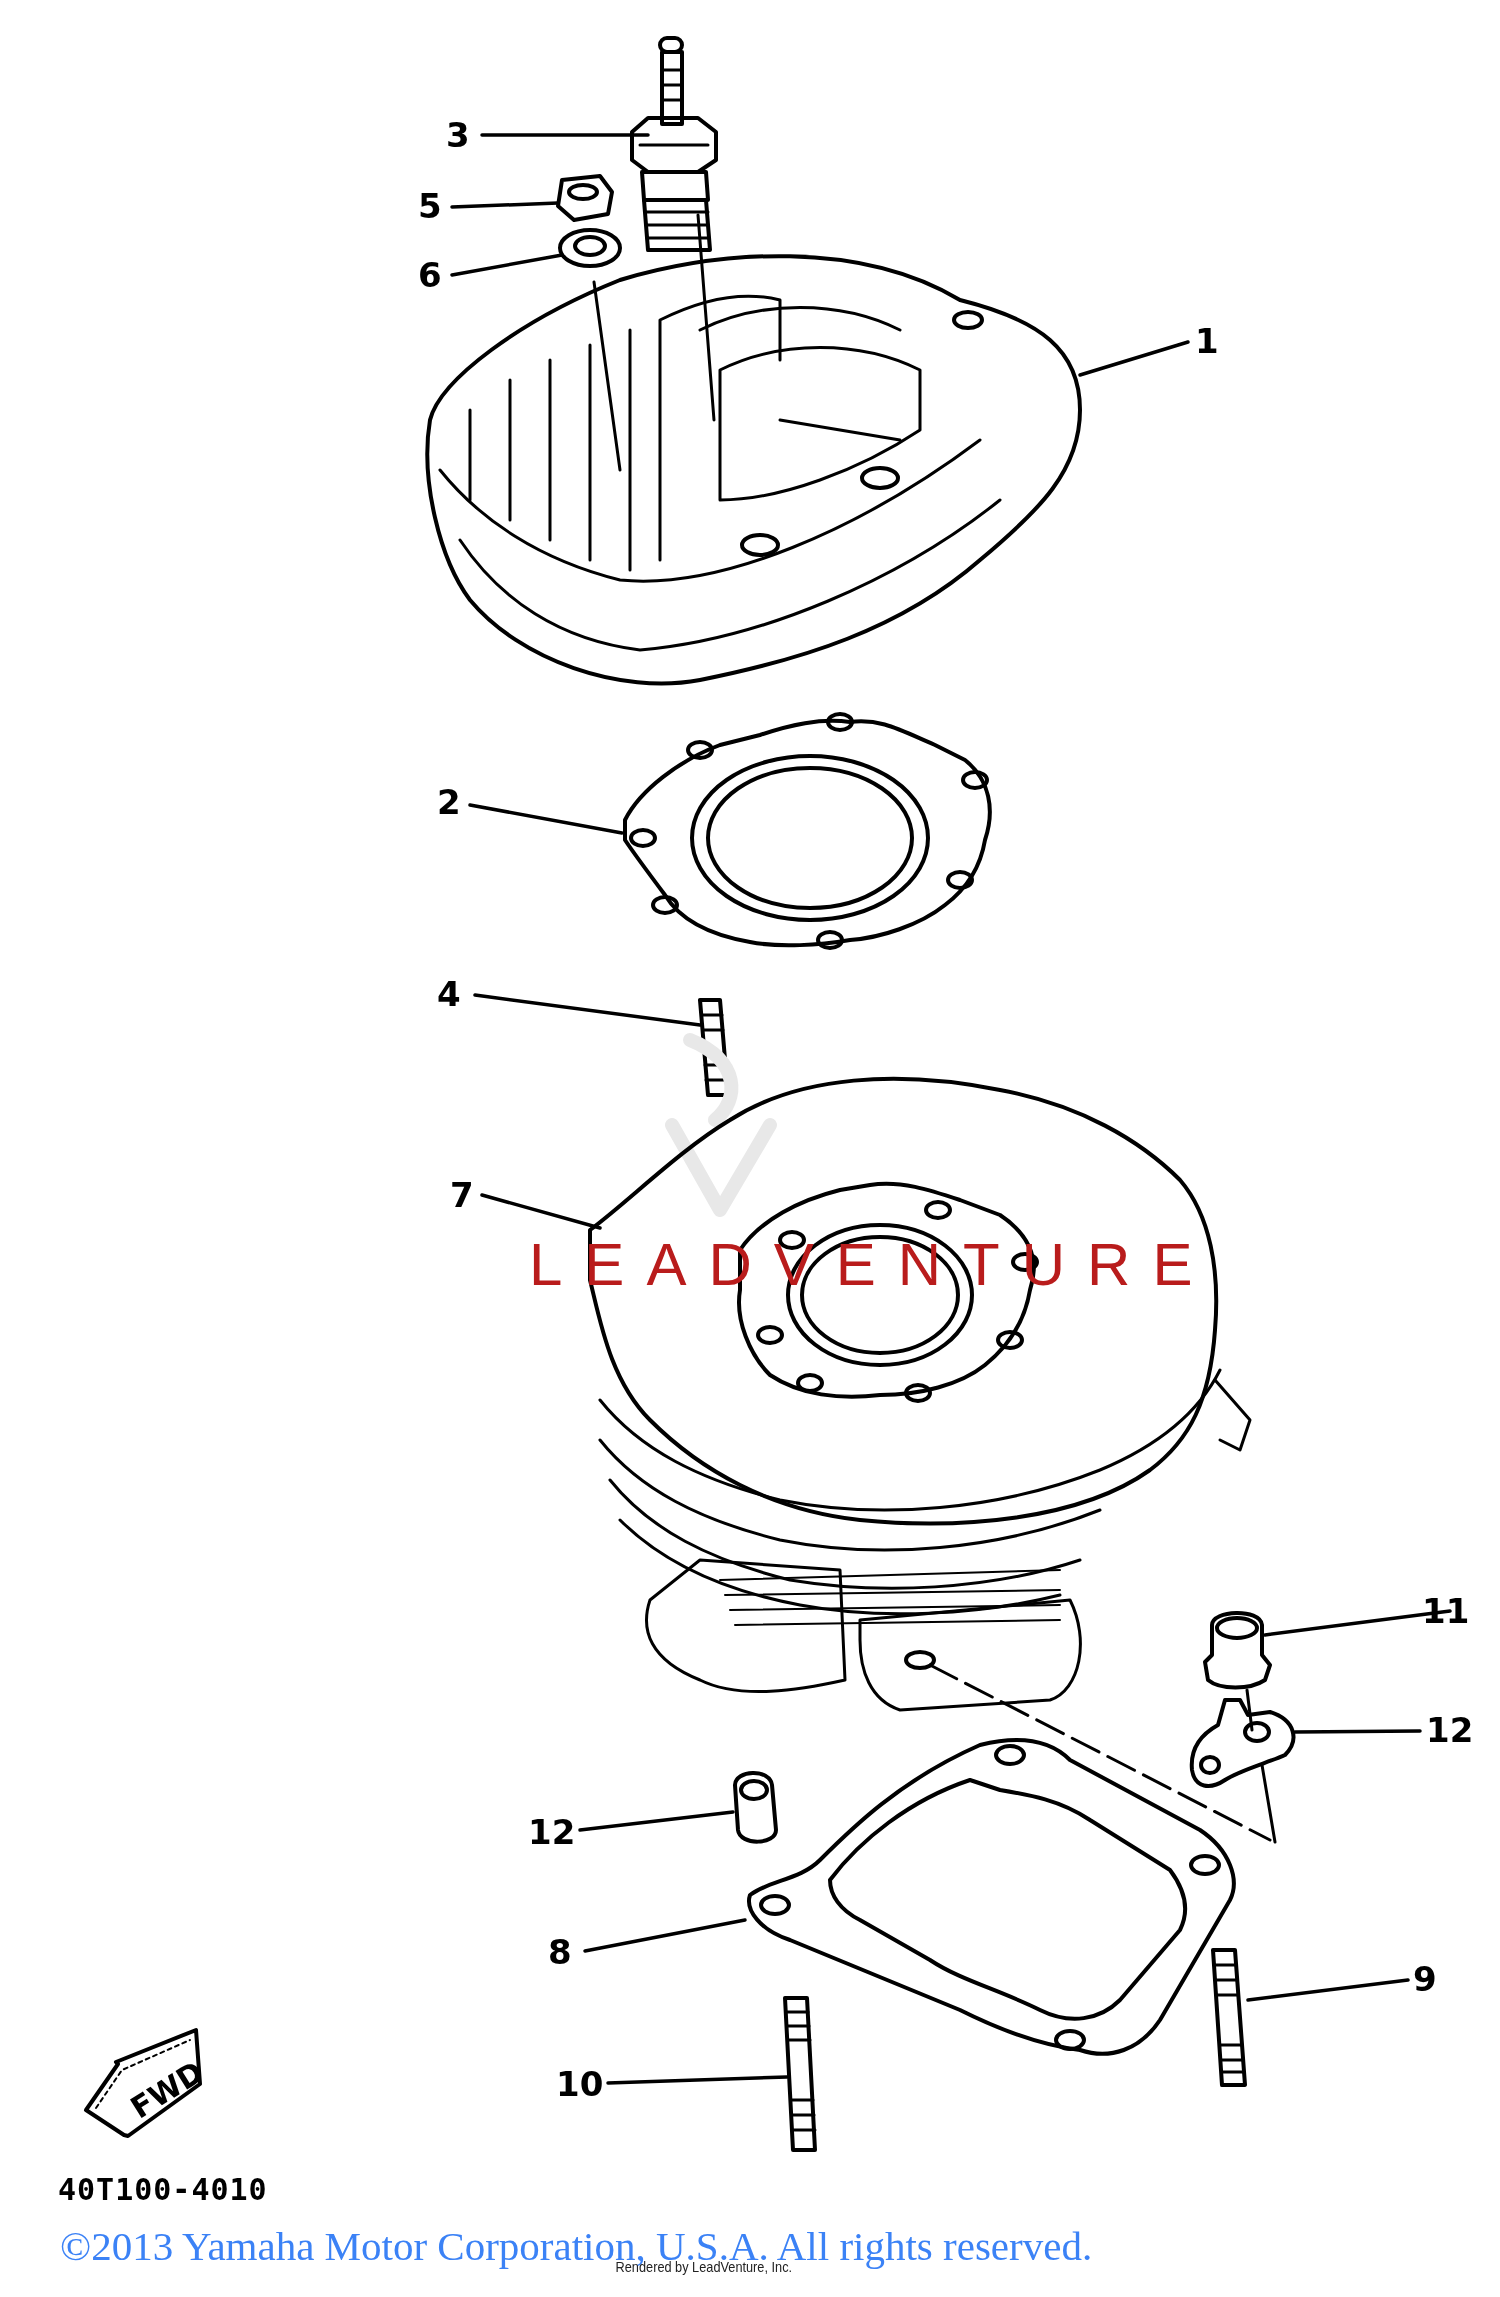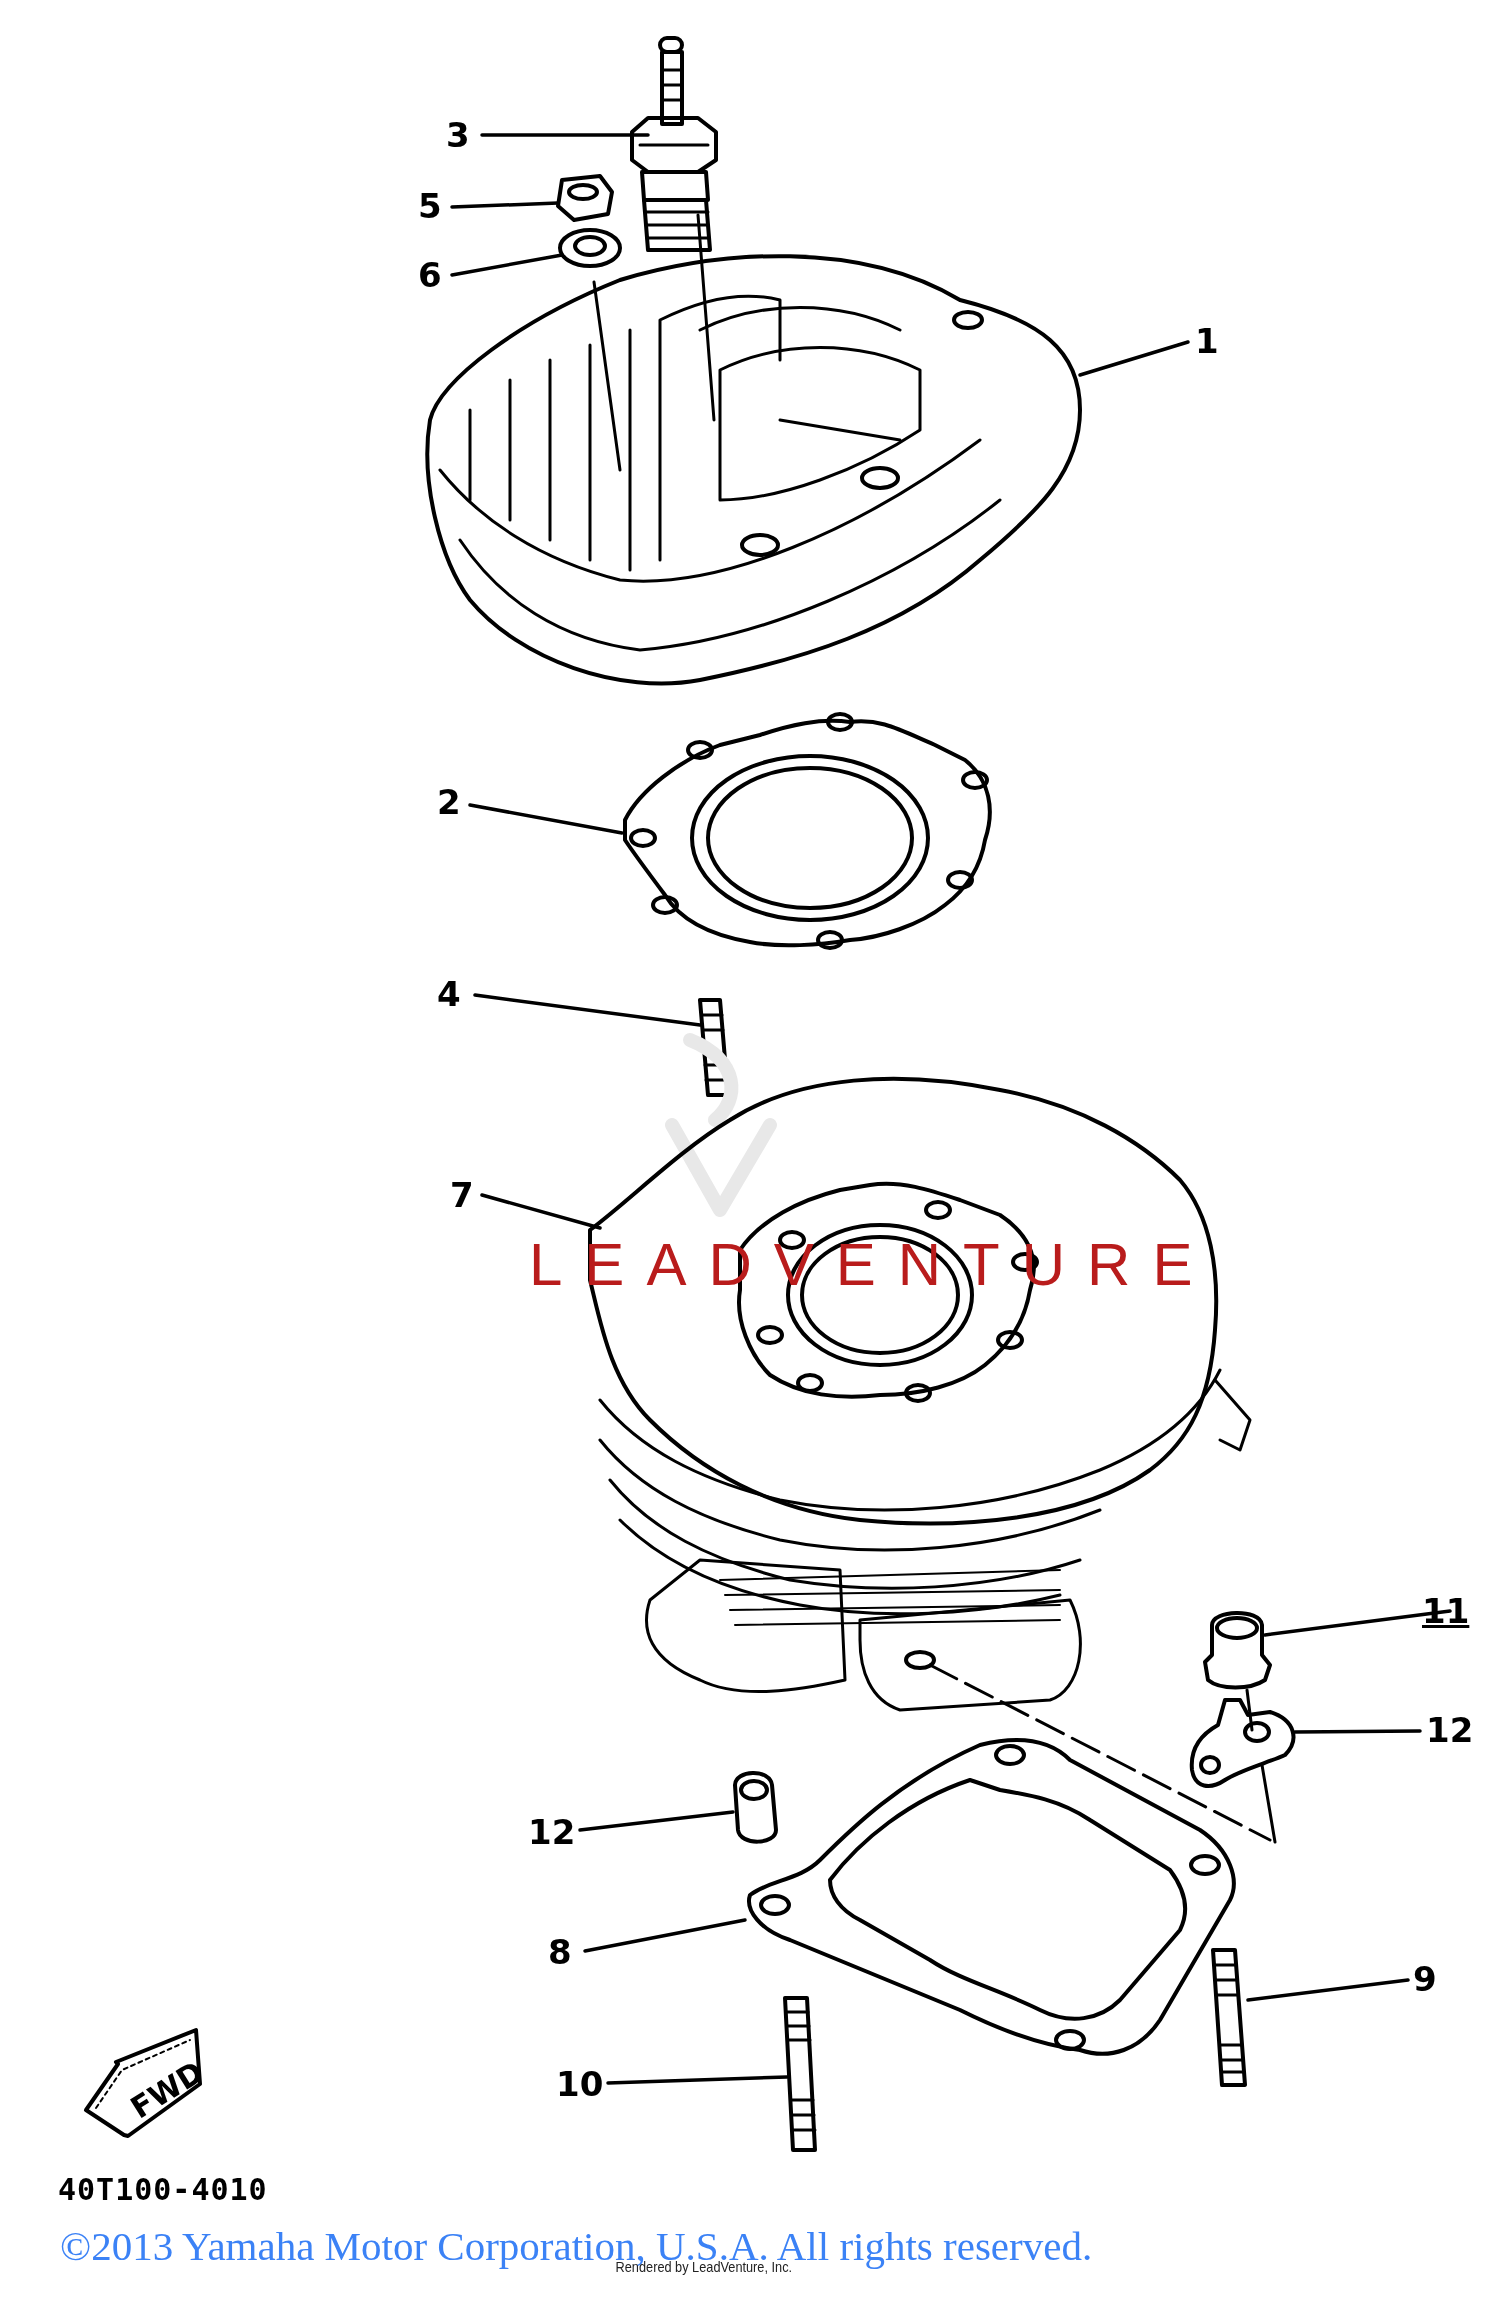--- a/index.html
+++ b/index.html
@@ -178,21 +178,21 @@
   <text class="fwd-label" x="128" y="2110" font-size="30" fill="#000" stroke="none" transform="rotate(-32 150 2095)">FWD</text>
 </svg>
 
 <span class="callout-num" style="left:446px; top:118px;">3</span>
 <span class="callout-num" style="left:418px; top:189px;">5</span>
 <span class="callout-num" style="left:418px; top:258px;">6</span>
 <span class="callout-num" style="left:1195px; top:324px;">1</span>
 <span class="callout-num" style="left:437px; top:785px;">2</span>
 <span class="callout-num" style="left:437px; top:977px;">4</span>
 <span class="callout-num" style="left:450px; top:1178px;">7</span>
-<span class="callout-num" style="left:1422px; top:1594px;text-decoration:underline;">11</span>
+<span class="callout-num" style="left:1422px; top:1594px;">11</span>
 <span class="callout-num" style="left:1426px; top:1713px;">12</span>
 <span class="callout-num" style="left:528px; top:1815px;">12</span>
 <span class="callout-num" style="left:548px; top:1935px;">8</span>
 <span class="callout-num" style="left:1413px; top:1962px;">9</span>
 <span class="callout-num" style="left:556px; top:2067px;">10</span>
 
 <div class="watermark">LEADVENTURE</div>
 <div class="part-code">40T100-4010</div>
 <div class="copyright">©2013 Yamaha Motor Corporation, U.S.A. All rights reserved.</div>
 <div class="rendered-by">Rendered by LeadVenture, Inc.</div>

